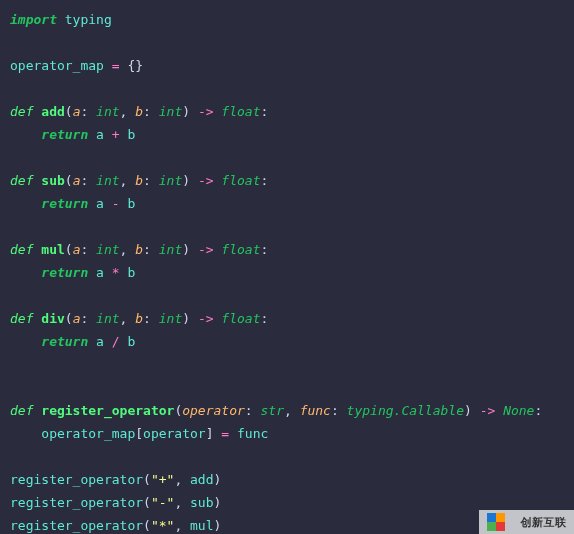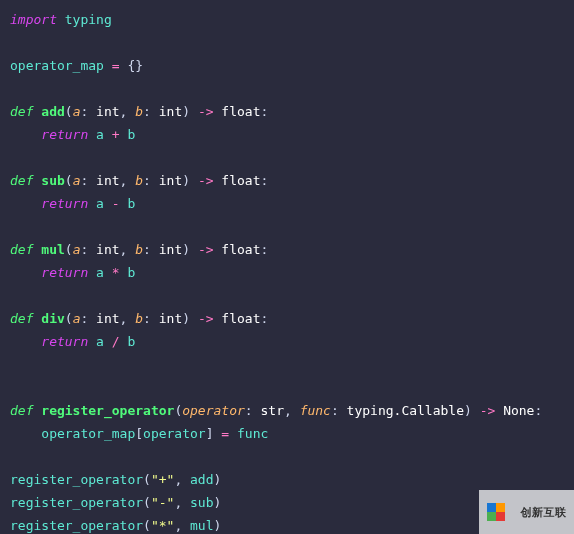--- a/index.html
+++ b/index.html
@@ -13,37 +13,37 @@
     line-height: 23px;
     color: #cdd6f4;
     overflow: hidden;
     position: relative;
   }
   pre {
     margin: 0;
     padding: 8px 10px;
     white-space: pre;
   }
-  .kw      { color: #d946ef; font-style: italic; }
+  .kw      { color: #22c55e; font-style: italic; font-weight: bold; }
   .kwdef   { color: #50fa7b; font-style: italic; }
   .fn      { color: #50fa7b; font-weight: bold; }
   .param   { color: #ffb86c; font-style: italic; }
-  .type    { color: #ffffff; }
+  .type    { color: #22c55e; font-style: italic; }
   .arrow   { color: #ff79c6; }
   .op      { color: #ff79c6; }
   .punc    { color: #d0d8ee; }
   .str     { color: #f1fa8c; }
   .ident   { color: #5eead4; }
 
   .watermark {
     position: absolute;
     right: 0;
     bottom: 0;
     width: 95px;
-    height: 44px;
+    height: 24px;
     background: rgba(255,255,255,0.72);
     display: flex;
     align-items: center;
     justify-content: center;
     gap: 16px;
     font-family: "Microsoft YaHei", "PingFang SC", sans-serif;
     font-size: 11px;
     color: #333;
     letter-spacing: 0.5px;
     font-weight: 600;

